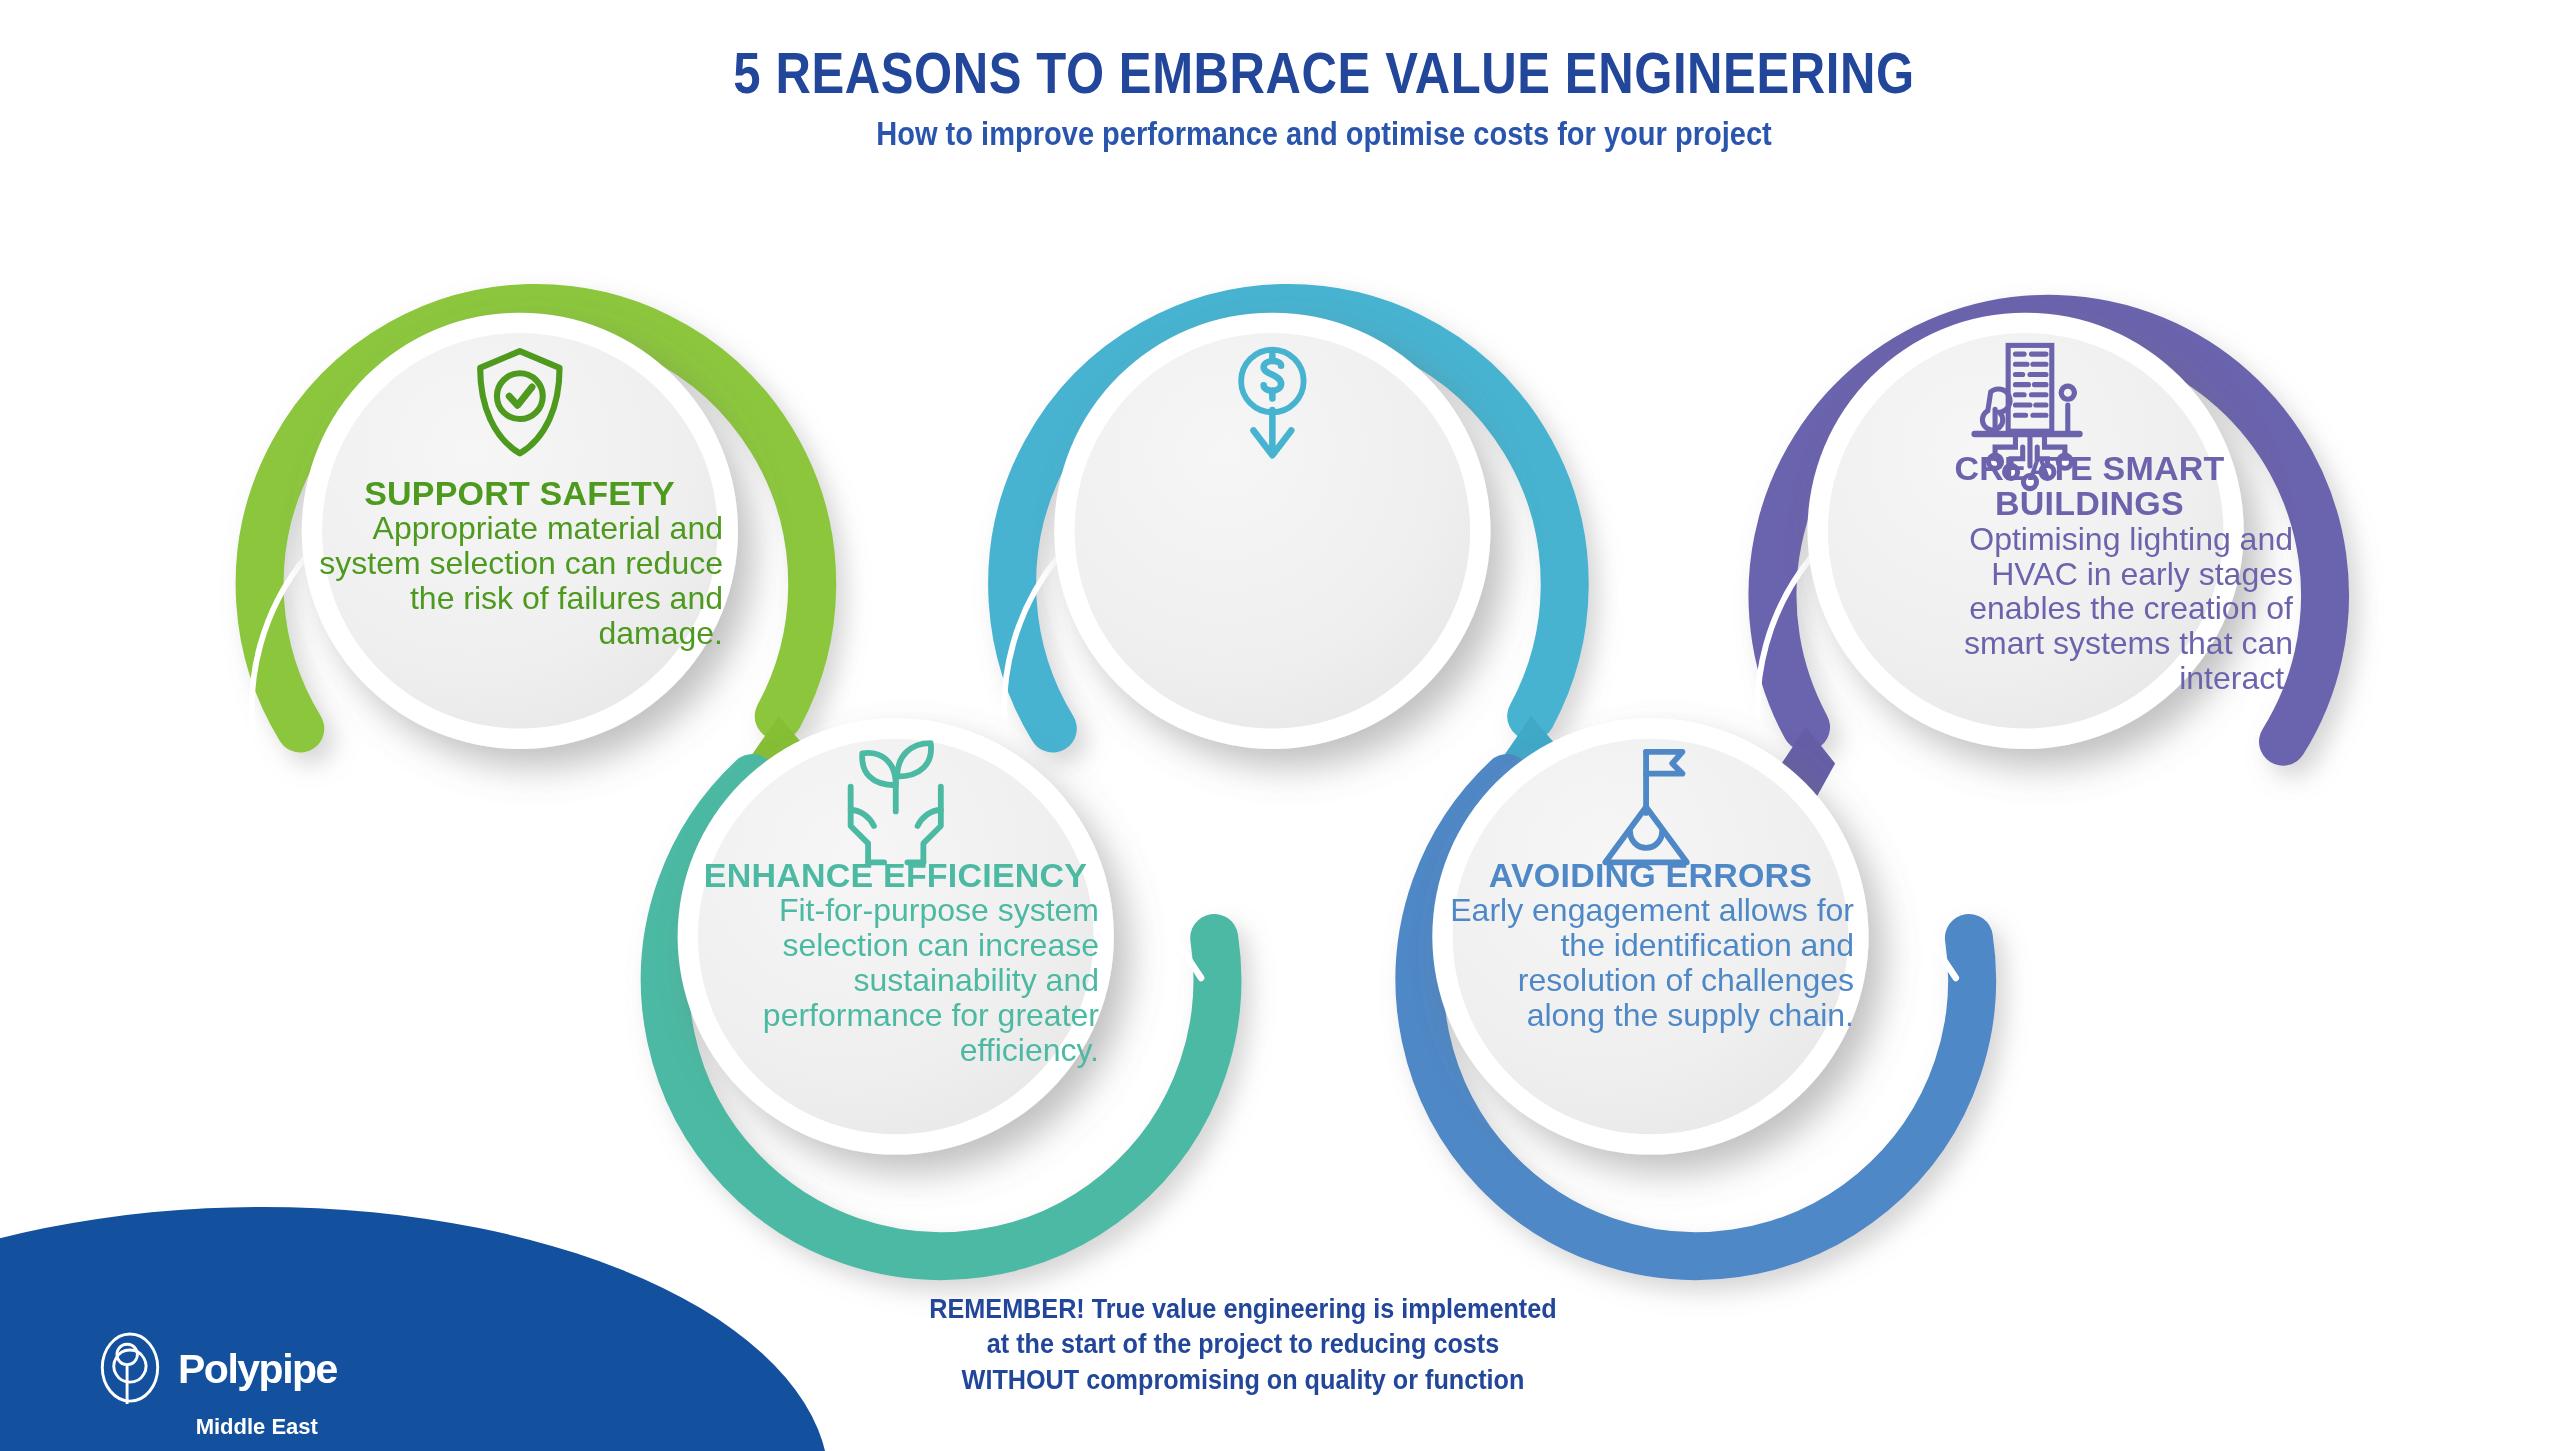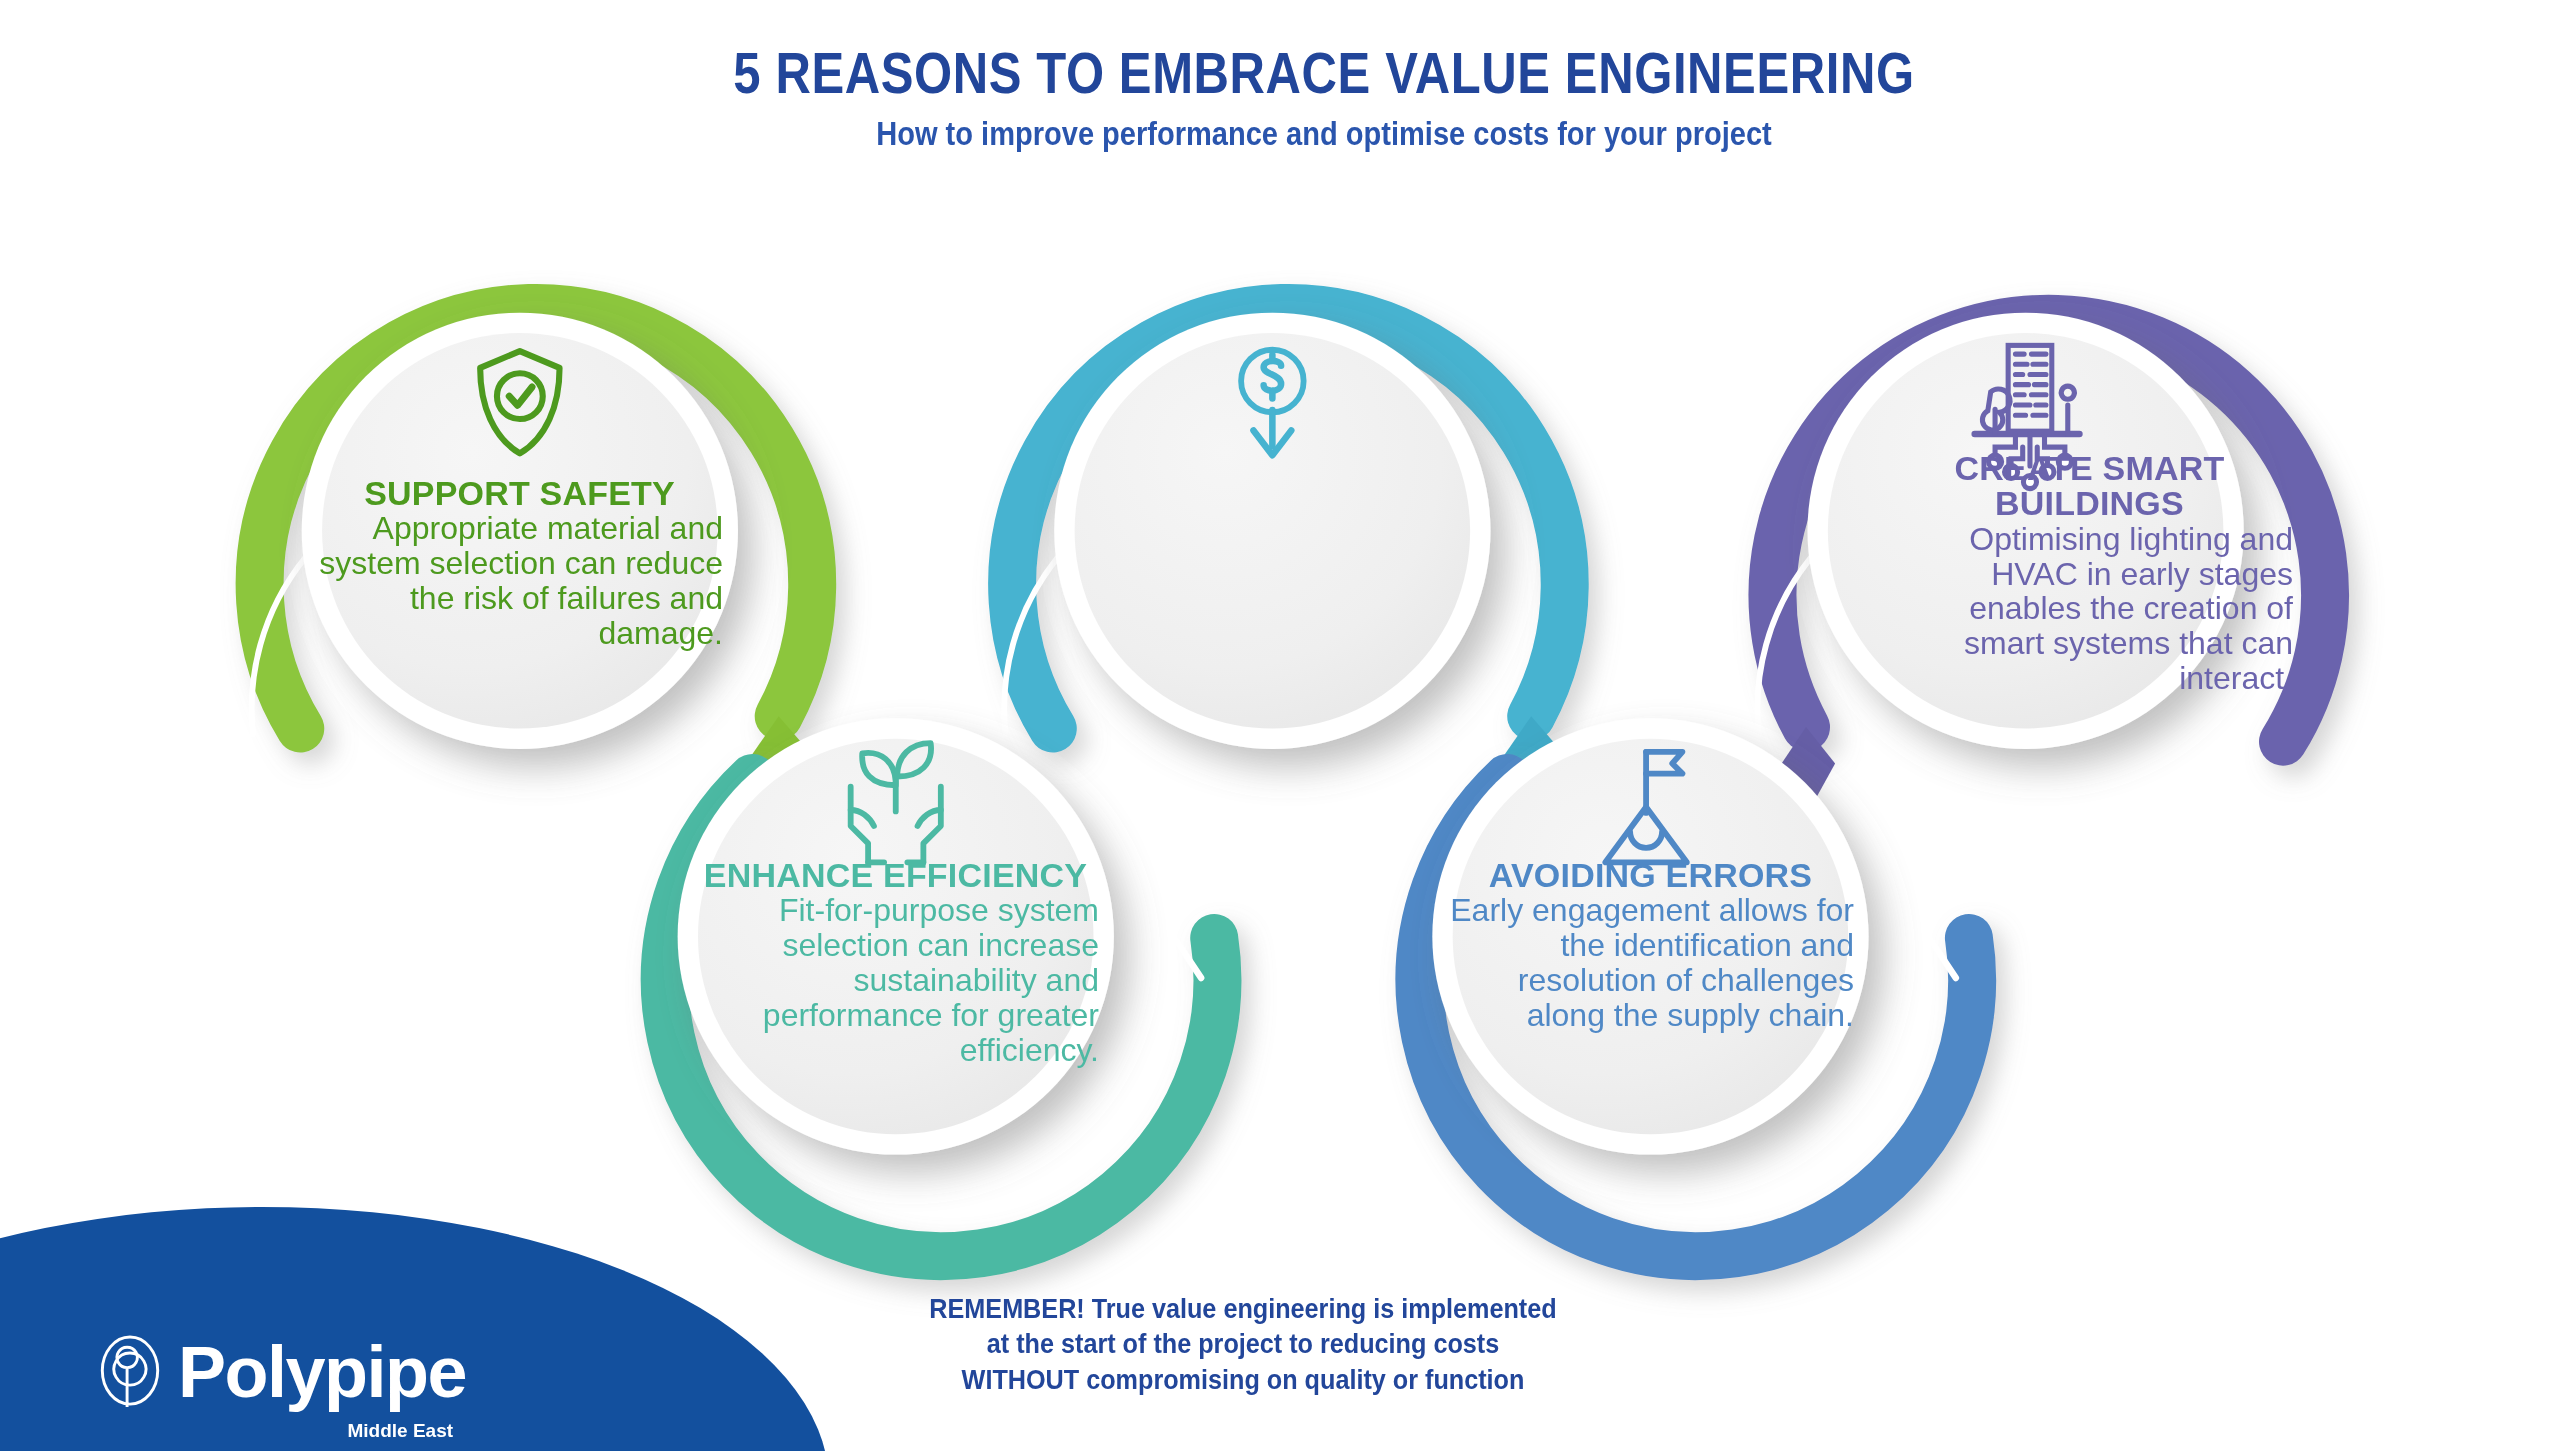--- a/index.html
+++ b/index.html
@@ -27,23 +27,23 @@
   
   #footer{position:absolute;left:727px;top:1291px;width:1032px;text-align:center;
           color:#22469a;font-size:28px;font-weight:bold;line-height:1.26;
           transform:scaleX(.9);transform-origin:center top;}
 
   #logo-wrap{position:absolute;left:0;top:1207px;width:858px;height:247px;overflow:hidden;}
   #logo-blob{position:absolute;left:-305px;top:0px;width:1134px;height:553px;
              background:#13509e;border-radius:50%;}
   #logo-inner{position:absolute;left:95px;top:124px;display:flex;flex-direction:column;}
   #logo-row{display:flex;align-items:center;gap:13px;}
-  #logo-word{color:#ffffff;font-size:72px;font-weight:bold;letter-spacing:-1.5px;}
-  #logo-sub{color:#ffffff;font-size:19px;font-weight:bold;align-self:flex-end;
-            margin-top:7.3px;margin-right:13px;}
+  #logo-word{color:#ffffff;font-size:41px;font-weight:bold;letter-spacing:-1.5px;}
+  #logo-sub{color:#ffffff;font-size:22px;font-weight:bold;align-self:flex-end;
+            margin-top:7.3px;margin-right:19px;}
 </style>
 </head>
 <body>
 
 <div id="stage">
 
   <div id="header">
     <div id="title">5 REASONS TO EMBRACE VALUE ENGINEERING</div>
     <div id="subtitle">How to improve performance and optimise costs for your project</div>
   </div>

